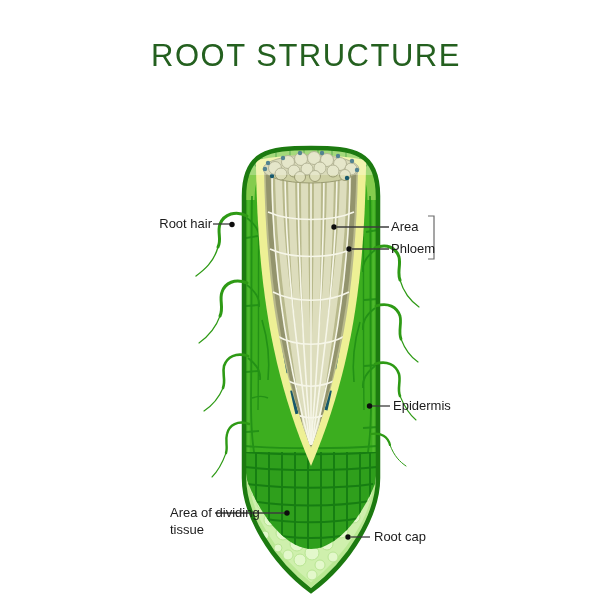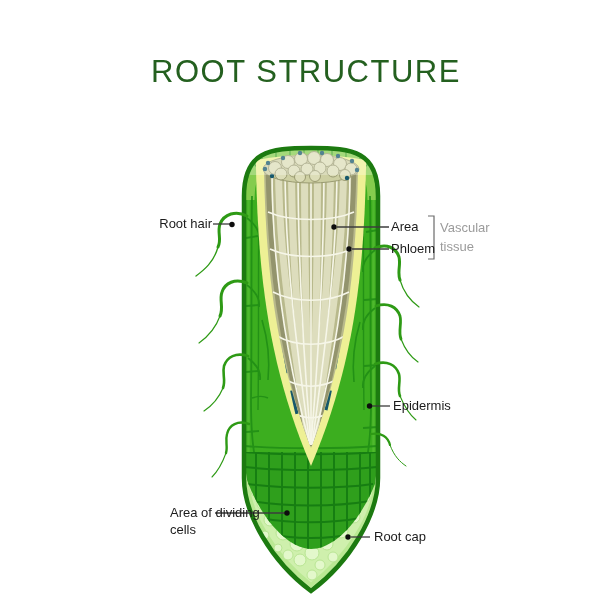--- a/index.html
+++ b/index.html
@@ -1,18 +1,18 @@
 <!DOCTYPE html>
 <html><head>
 <meta charset="utf-8">
 <style>
   html,body{margin:0;padding:0;background:#fff;}
   .stage{position:relative;width:612px;height:612px;background:#fff;overflow:hidden;
          font-family:"Liberation Sans",sans-serif;}
-  .title{position:absolute;left:0;right:0;top:38px;margin:16px;text-align:center;
+  .title{position:absolute;left:0;right:0;top:38px;margin:0;text-align:center;
          font-size:31px;font-weight:400;letter-spacing:1.5px;color:#24601f;}
   .lbl{position:absolute;font-size:13px;line-height:18px;color:#1b1b1b;white-space:nowrap;}
   .lbl-root-hair{left:140px;top:215px;width:72px;text-align:right;}
   .lbl-xylem{left:391px;top:218px;}
   .lbl-phloem{left:391px;top:240px;}
   .lbl-vascular{left:440px;top:218px;width:76px;color:#9b9b9b;line-height:19px;white-space:normal;}
   .lbl-epidermis{left:393px;top:397px;}
   .lbl-dividing{left:170px;top:504px;width:98px;line-height:17px;white-space:normal;}
   .lbl-rootcap{left:374px;top:528px;}
   svg{position:absolute;left:0;top:0;}
@@ -250,18 +250,17 @@
       <circle cx="349" cy="249" r="2.7"></circle>
       <circle cx="369.5" cy="406" r="2.7"></circle>
       <circle cx="287" cy="513" r="2.7"></circle>
       <circle cx="348" cy="537" r="2.7"></circle>
     </g>
   </svg>
 
   <div class="lbl lbl-root-hair">Root hair</div>
   <div class="lbl lbl-xylem">Area</div>
   <div class="lbl lbl-phloem">Phloem</div>
-  <div class="lbl lbl-vascular">Vascular tissue</div>
   <div class="lbl lbl-epidermis">Epidermis</div>
-  <div class="lbl lbl-dividing">Area of dividing cells</div>
+  <div class="lbl lbl-dividing">Area of dividing tissue</div>
   <div class="lbl lbl-rootcap">Root cap</div>
 
 </div>
 
 </body></html>

